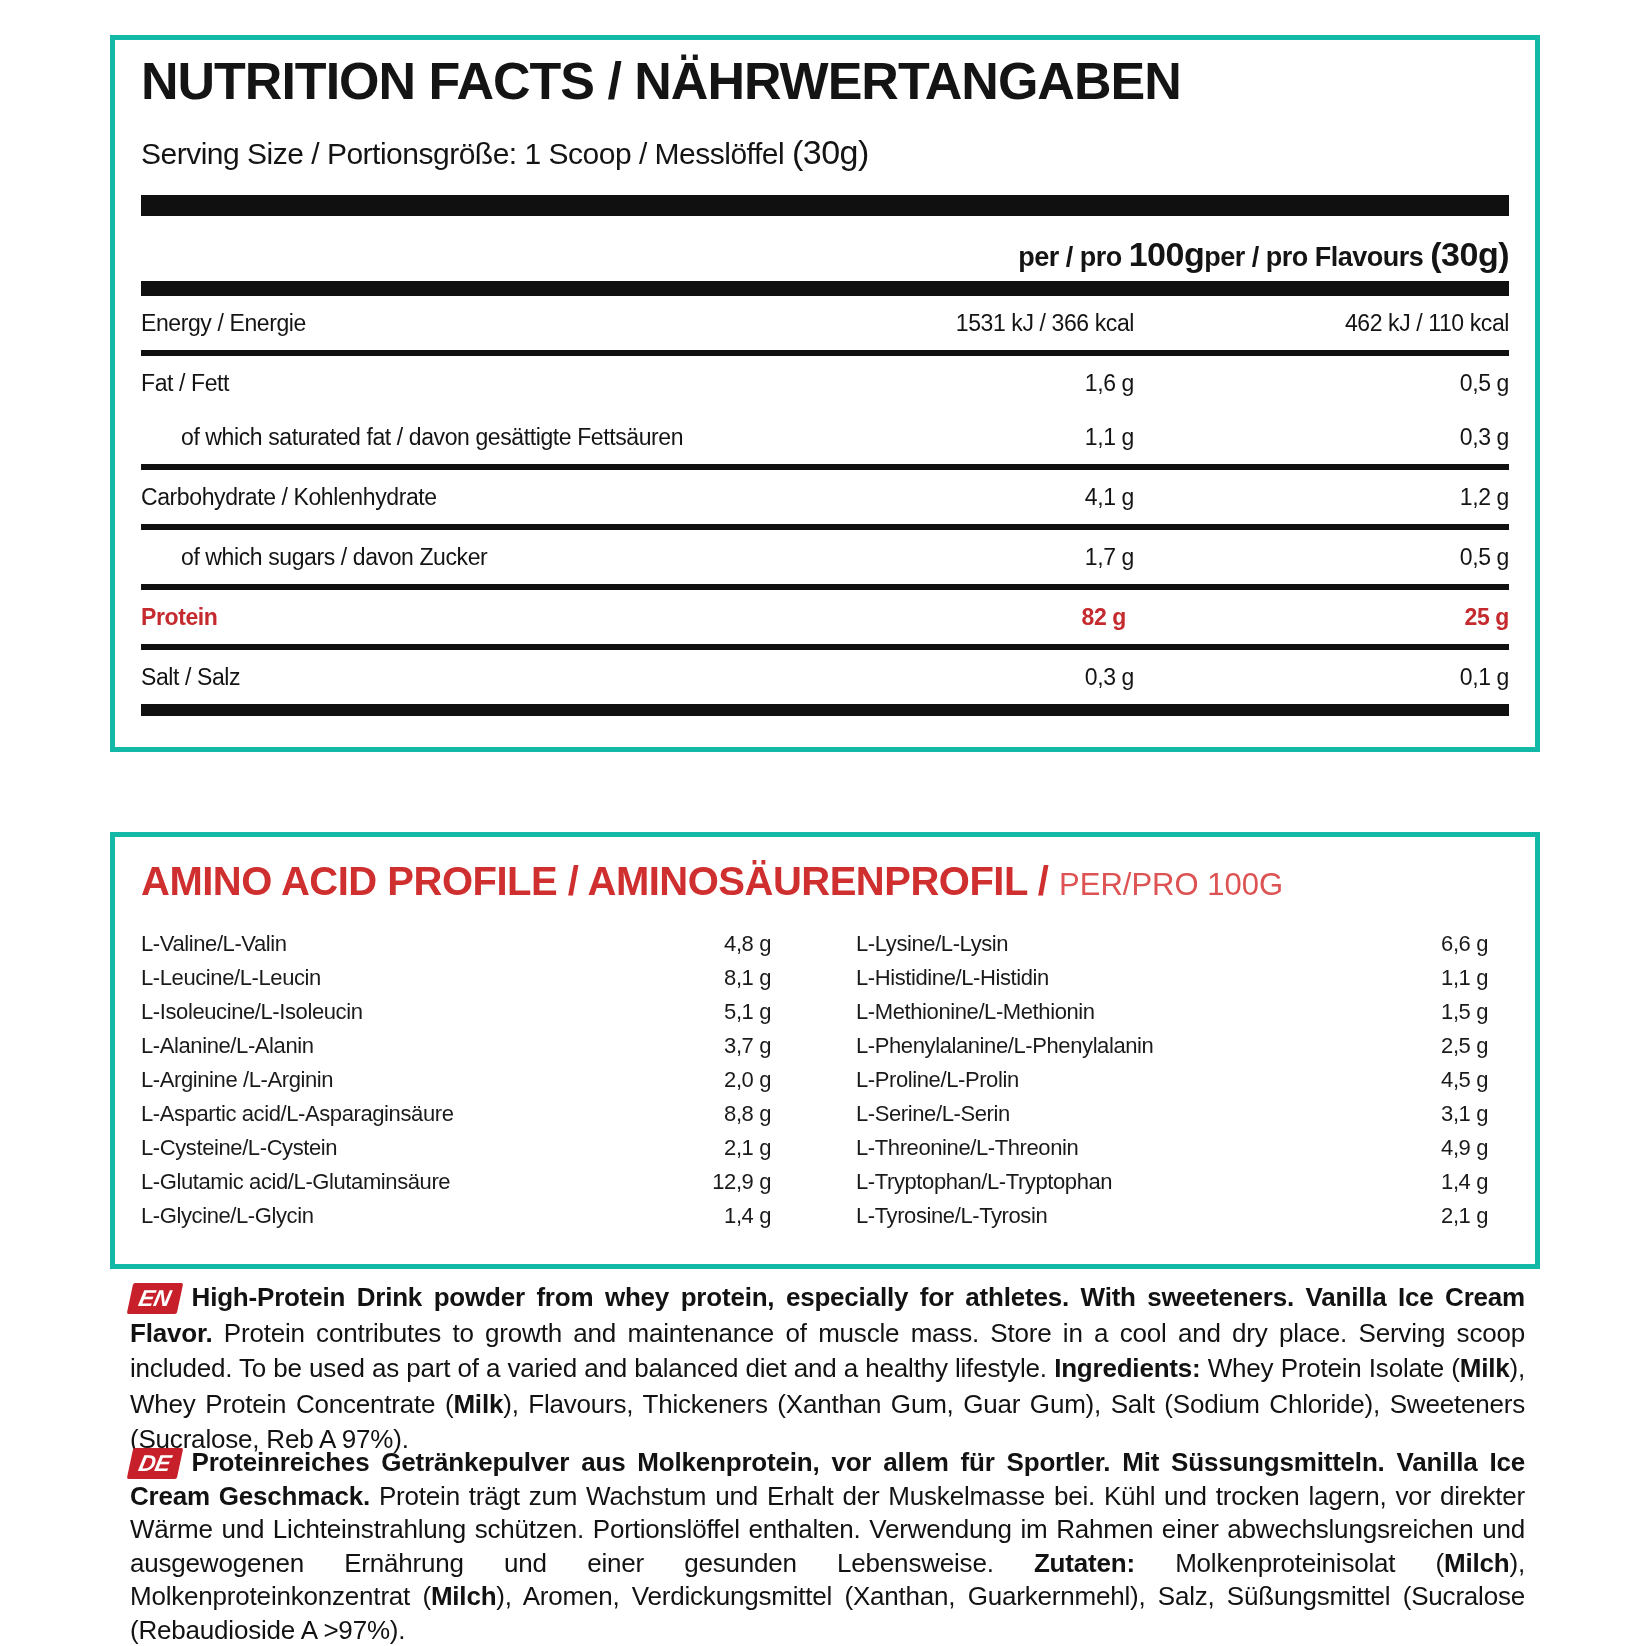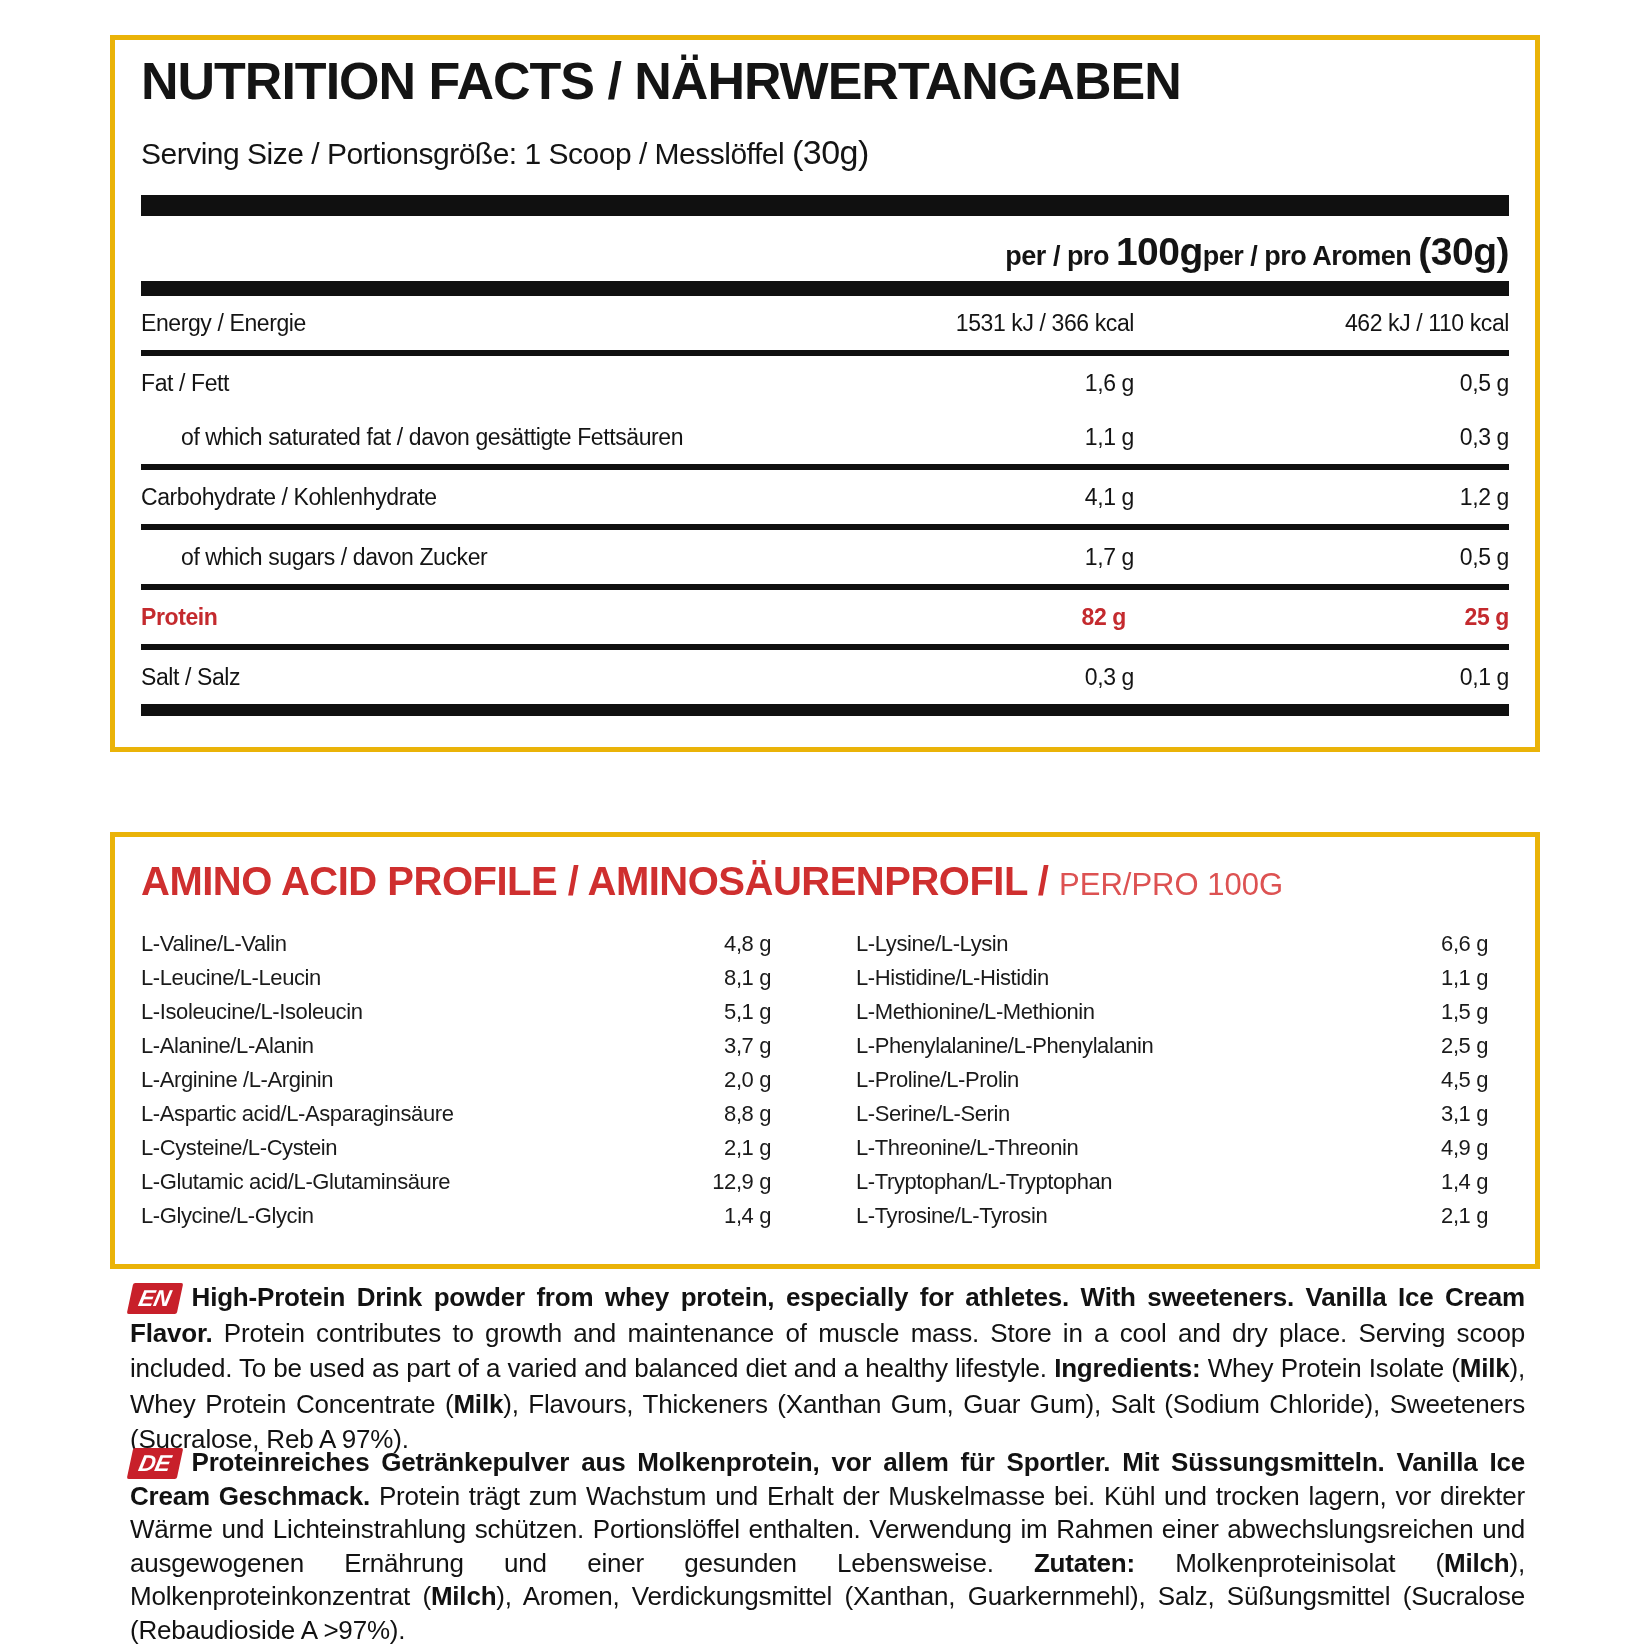--- a/index.html
+++ b/index.html
@@ -3,36 +3,36 @@
 <meta charset="utf-8">
 <style>
   html,body{margin:0;padding:0;background:#ffffff;}
   body{
     width:1646px;height:1646px;position:relative;overflow:hidden;
     font-family:"Liberation Sans", sans-serif;color:#141414;
     -webkit-font-smoothing:antialiased;
   }
   .panel{
     position:absolute;left:110px;width:1430px;box-sizing:border-box;
-    border:5px solid #eab308;background:#fff;padding:0 26px;
+    border:5px solid #14b8a6;background:#fff;padding:0 26px;
   }
   #nutrition-panel{top:35px;height:717px;}
   #amino-panel{top:832px;height:437px;}
 
   .ntitle{margin-top:14px;font-size:52px;line-height:54px;font-weight:700;letter-spacing:-1px;white-space:nowrap;}
   .serving{margin-top:24px;font-size:30px;line-height:40px;font-weight:400;letter-spacing:-0.5px;}
   .serving .big{font-size:34px;}
   .bar{background:#101010;width:100%;}
   .bar-top{margin-top:21px;height:21px;}
   .bar-head{margin-top:7px;height:15px;}
   .bar-bottom{height:12px;}
   .divider{height:6px;background:#101010;width:100%;}
 
   .header-row{margin-top:12px;height:46px;display:flex;align-items:flex-end;font-weight:700;font-size:27px;letter-spacing:-0.5px;}
-  .header-row .big{font-size:39px;letter-spacing:-0.5px;}
+  .header-row .big{font-size:34px;letter-spacing:-0.5px;}
   .spacer{flex:1 1 auto;}
 
   .nrow{display:flex;align-items:center;height:54px;font-size:23px;letter-spacing:-0.4px;}
   .nrow .nlabel{white-space:nowrap;}
   .nrow .nval{white-space:nowrap;}
   .nrow .col3{width:375px;text-align:right;flex:0 0 auto;}
   .indent .nlabel{padding-left:40px;}
   .rowred{color:#c42a2e;font-weight:700;gap:8px;}
 
   .atitle{margin-top:22px;font-size:40px;line-height:44px;font-weight:700;color:#cf2f2f;letter-spacing:-0.5px;white-space:nowrap;}
@@ -59,21 +59,21 @@
 
 <div class="panel" id="nutrition-panel">
   <div class="ntitle">NUTRITION FACTS / NÄHRWERTANGABEN</div>
   <div class="serving"><span>Serving Size / Portionsgröße: 1 Scoop / Messlöffel </span><span class="big">(30g)</span></div>
 
   <div class="bar bar-top"></div>
 
   <div class="header-row">
     <span class="spacer"></span>
     <span class="nval"><span>per / pro </span><span class="big">100g</span></span>
-    <span class="nval col3"><span>per / pro Aromen </span><span class="big">(30g)</span></span>
+    <span class="nval col3"><span>per / pro Flavours </span><span class="big">(30g)</span></span>
   </div>
 
   <div class="bar bar-head"></div>
 
   <div class="nrow">
     <span class="nlabel">Energy / Energie</span>
     <span class="spacer"></span>
     <span class="nval">1531 kJ / 366 kcal</span>
     <span class="nval col3">462 kJ / 110 kcal</span>
   </div>

